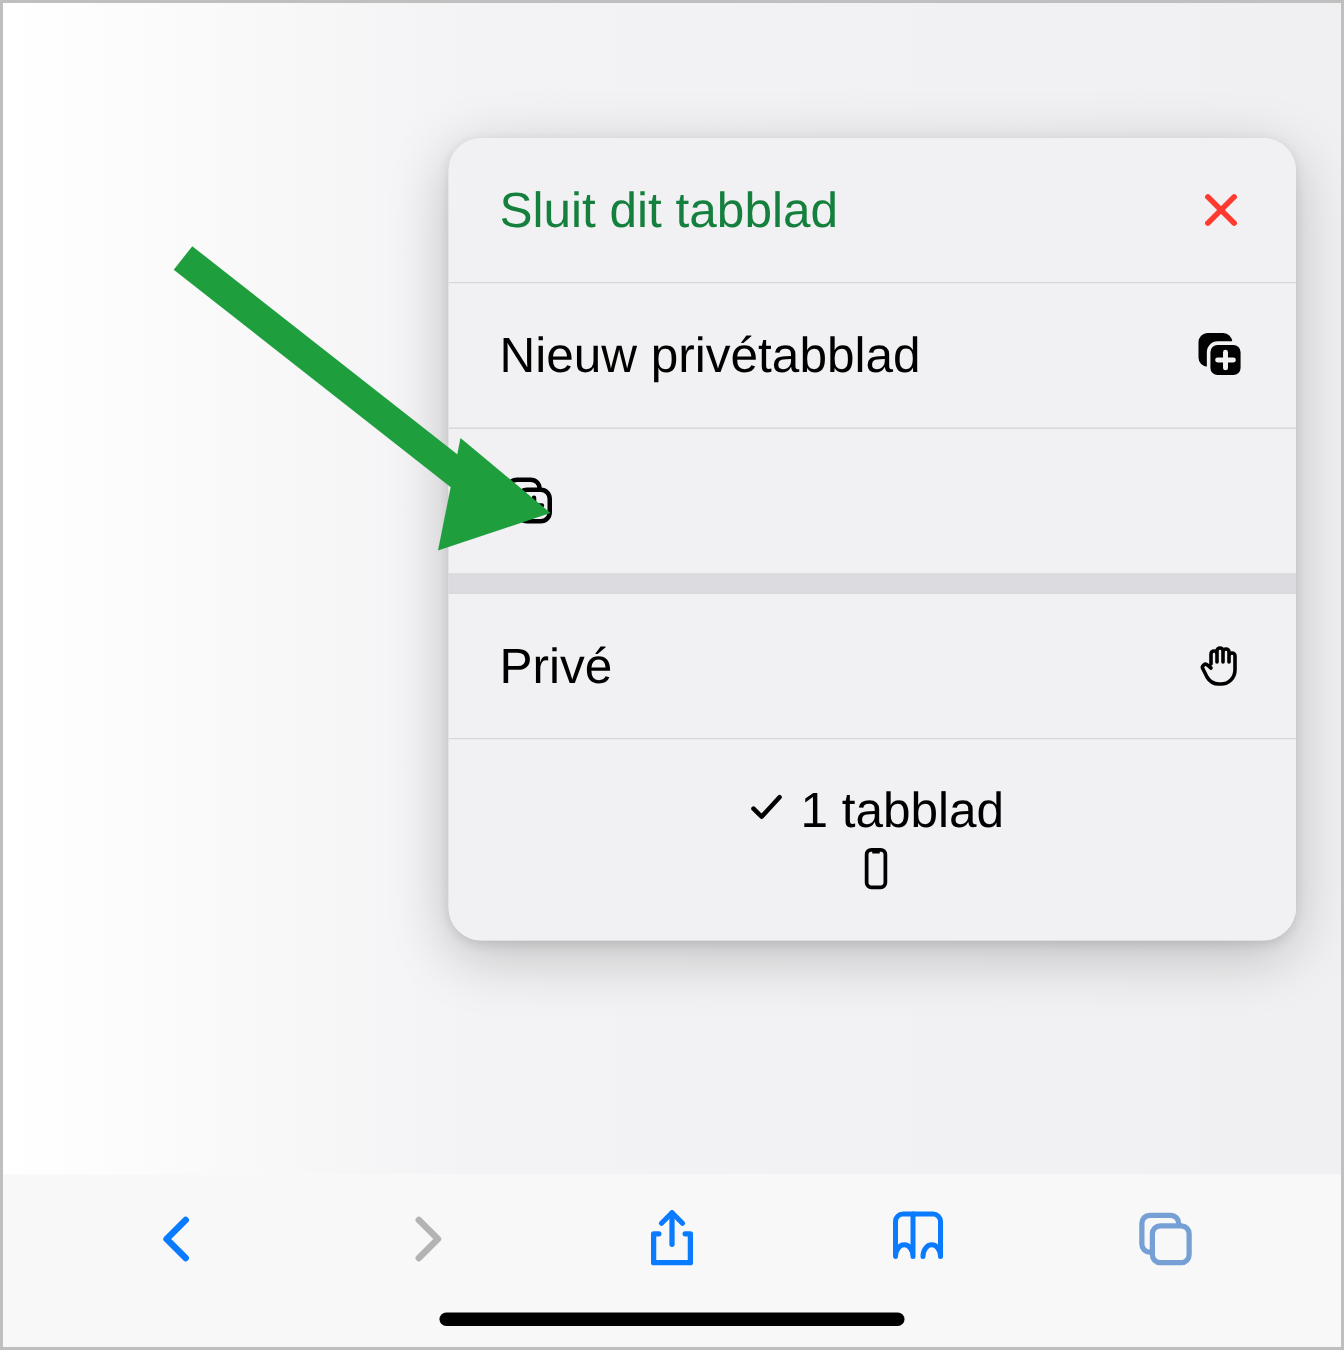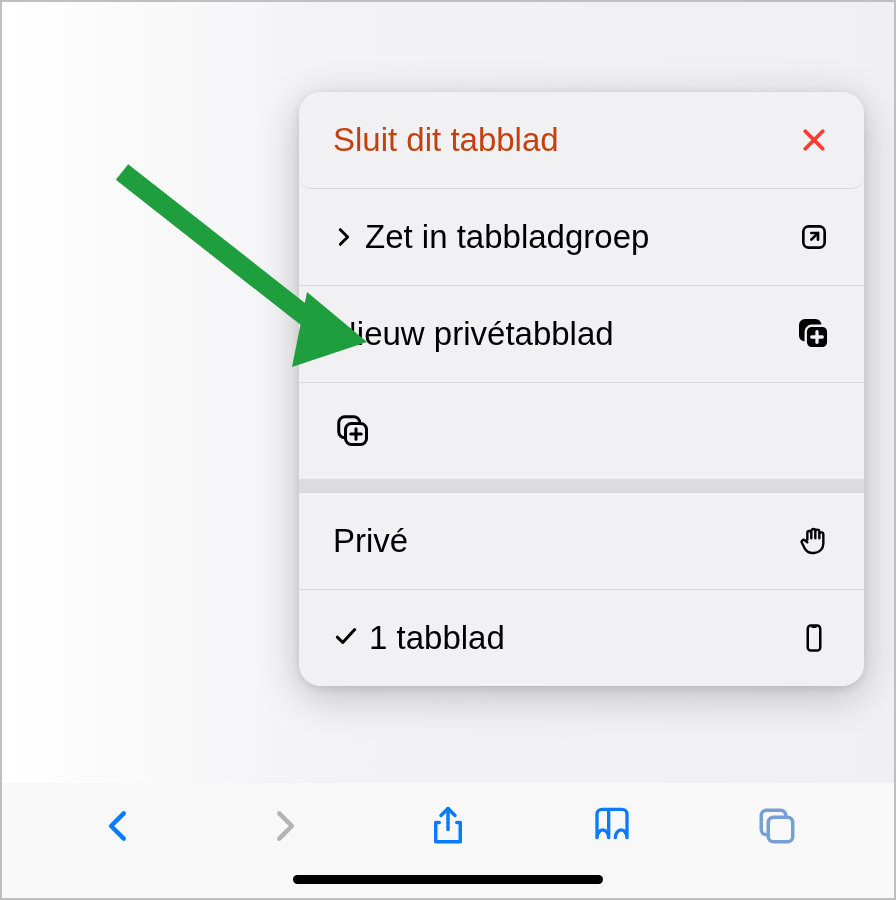--- a/index.html
+++ b/index.html
@@ -62,22 +62,22 @@
     .menu-item {
       display: flex;
       align-items: center;
       justify-content: space-between;
       padding: 28px 30px 28px 34px;
       font-size: 33px;
       color: #000;
       border-bottom: 1px solid #d8d8dc;
       background: #f1f1f3;
     }
-    .menu-item:last-child { border-bottom: none; }
-    .menu-item.danger { color: #c2410c; border-radius: 13px; }
+    .menu-item:last-child { border-bottom: none; flex-direction: column; }
+    .menu-item.danger { color: #15803d; }
     .menu-item .label-wrap {
       display: flex;
       align-items: center;
       gap: 10px;
     }
     .thick-divider {
       height: 14px;
       background: #dcdce0;
       border-bottom: 1px solid #d8d8dc;
     }
@@ -109,37 +109,20 @@
       <span>Sluit dit tabblad</span>
     </span>
     <span class="right-icon">
       <svg viewBox="0 0 24 24" width="30" height="30" fill="none" stroke="#ff3b30" stroke-width="3" stroke-linecap="round">
         <line x1="5" y1="5" x2="19" y2="19"></line>
         <line x1="19" y1="5" x2="5" y2="19"></line>
       </svg>
     </span>
   </div>
 
-  <div class="menu-item">
-    <span class="label-wrap">
-      <span>
-        <svg viewBox="0 0 24 24" width="22" height="22" fill="none" stroke="#000" stroke-width="3.2" stroke-linecap="round" stroke-linejoin="round">
-          <polyline points="8,4 16,12 8,20"></polyline>
-        </svg>
-      </span>
-      <span>Zet in tabbladgroep</span>
-    </span>
-    <span class="right-icon">
-      <svg viewBox="0 0 24 24" width="32" height="32" fill="none" stroke="#000" stroke-width="2">
-        <rect x="4" y="4" width="16" height="16" rx="4"></rect>
-        <line x1="10" y1="14" x2="15" y2="9" stroke-linecap="round"></line>
-        <polyline points="10,9 15,9 15,14" stroke-linecap="round" stroke-linejoin="round"></polyline>
-      </svg>
-    </span>
-  </div>
 
   <div class="menu-item">
     <span class="label-wrap">
       <span>Nieuw privétabblad</span>
     </span>
     <span class="right-icon">
       <svg viewBox="0 0 24 24" width="36" height="36">
         <rect x="2" y="2" width="15" height="15" rx="4" fill="#000"></rect>
         <rect x="6.5" y="6.5" width="15" height="15" rx="4" fill="#000" stroke="#f1f1f3" stroke-width="1.6"></rect>
         <line x1="14" y1="10.5" x2="14" y2="17.5" stroke="#f1f1f3" stroke-width="2.2" stroke-linecap="round"></line>

